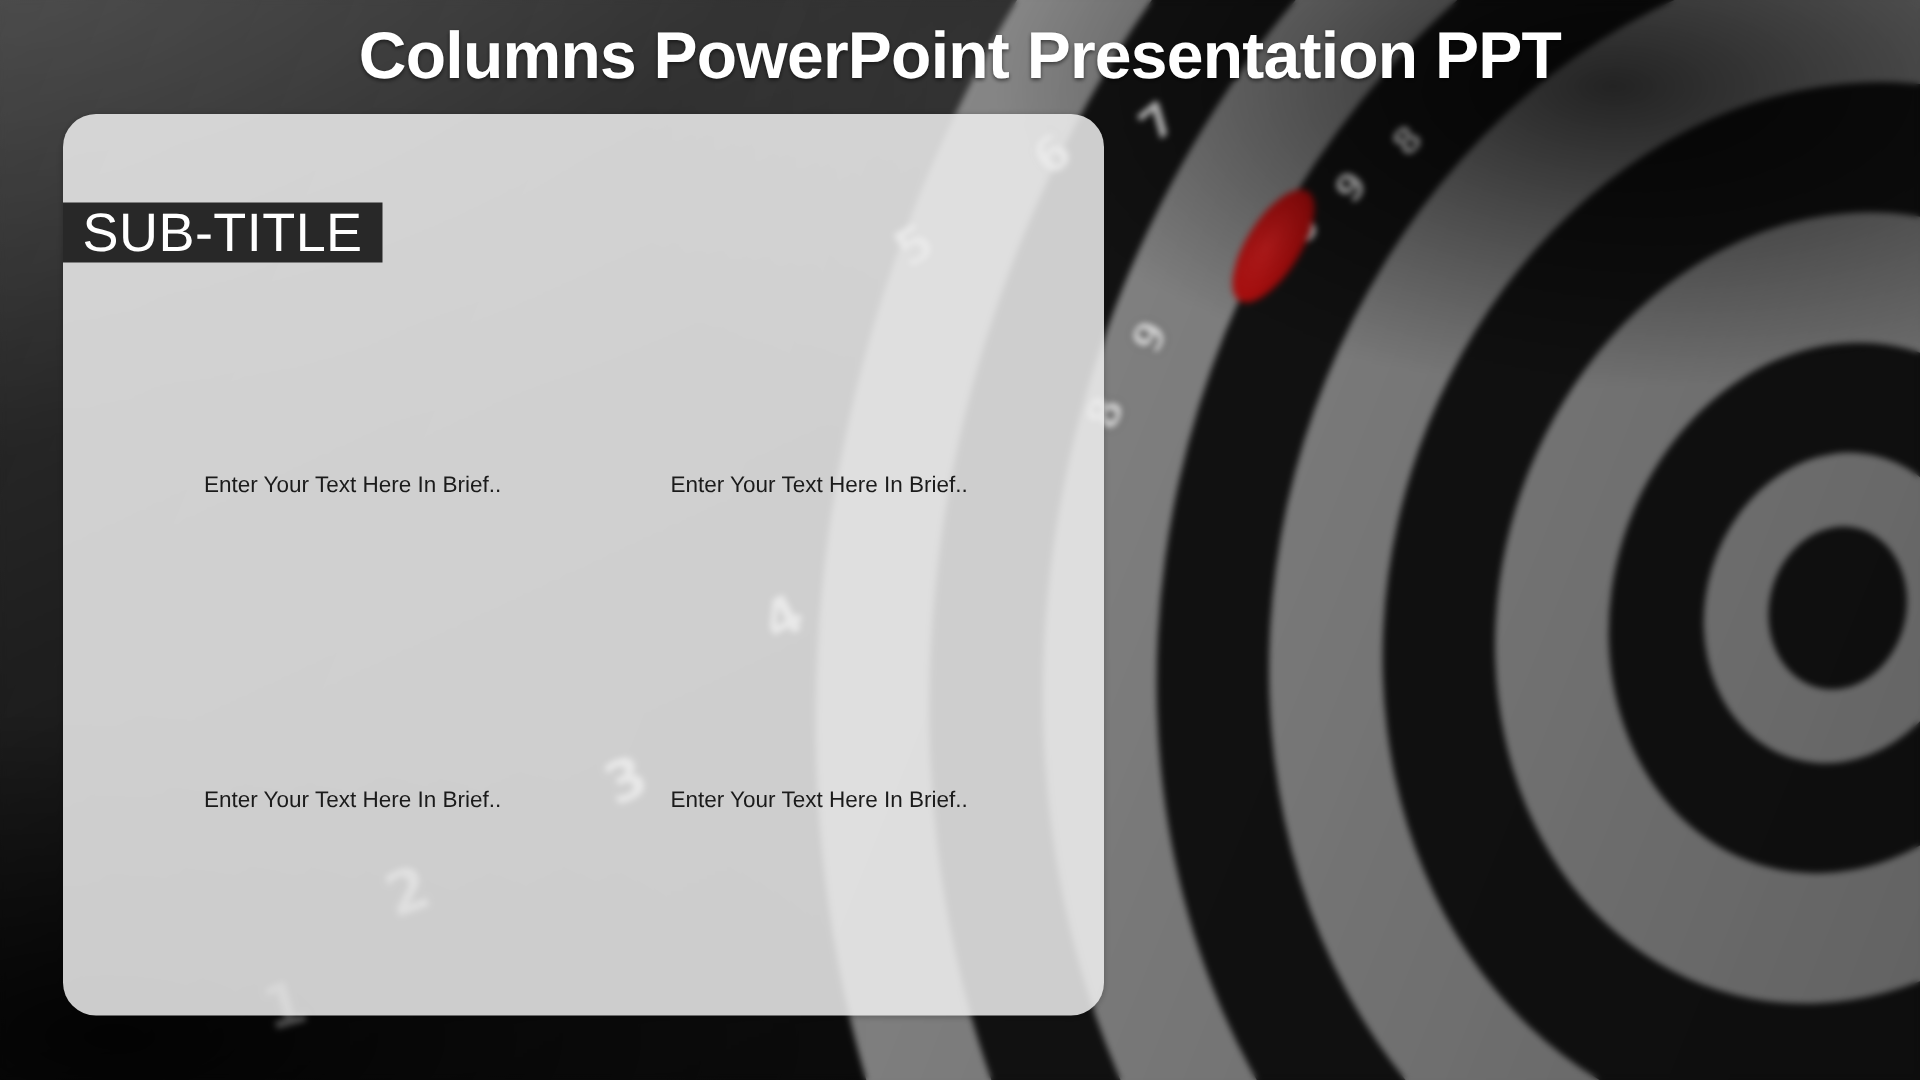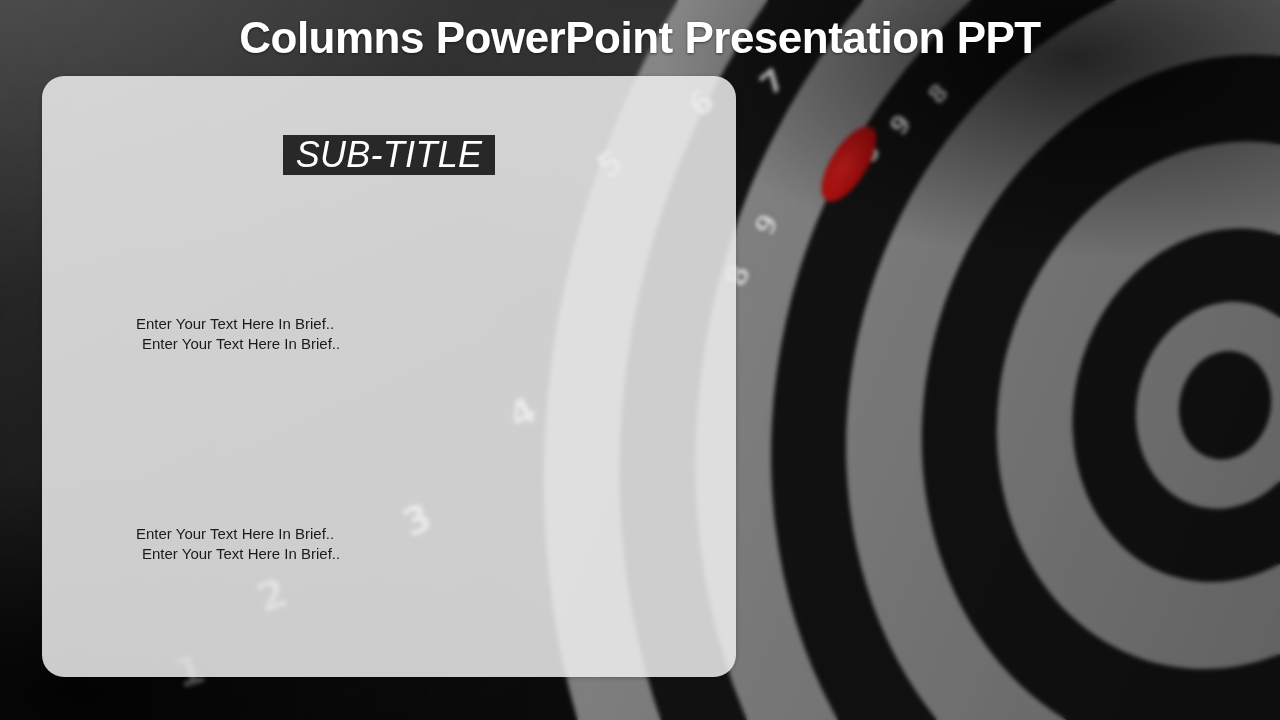--- a/index.html
+++ b/index.html
@@ -131,22 +131,21 @@
   .card-inner {
     position: absolute;
     inset: 0;
   }
 
   .subtitle-row {
     position: absolute;
     left: 0;
     top: 59px;
     width: 694px;
-    text-align: center;
-    font-style: italic;
+    text-align: left;
   }
   .subtitle {
     display: inline-block;
     background: #282828;
     color: #ffffff;
     font-family: "Liberation Sans", sans-serif;
     font-weight: 400;
     font-size: 36px;
     line-height: 39px;
     padding: 0 13px 1px 13px;
@@ -159,21 +158,20 @@
     left: 50px;
     top: 160px;
     width: 610px;
     height: 400px;
   }
   .col-row {
     position: absolute;
     left: 0;
     width: 610px;
     display: flex;
-    flex-direction: column;
   }
   .col-row.r1 { top: 78px; }
   .col-row.r2 { top: 288px; }
 
   .col {
     width: 315px;
     box-sizing: border-box;
   }
   .col-text {
     color: #1b1b1b;

